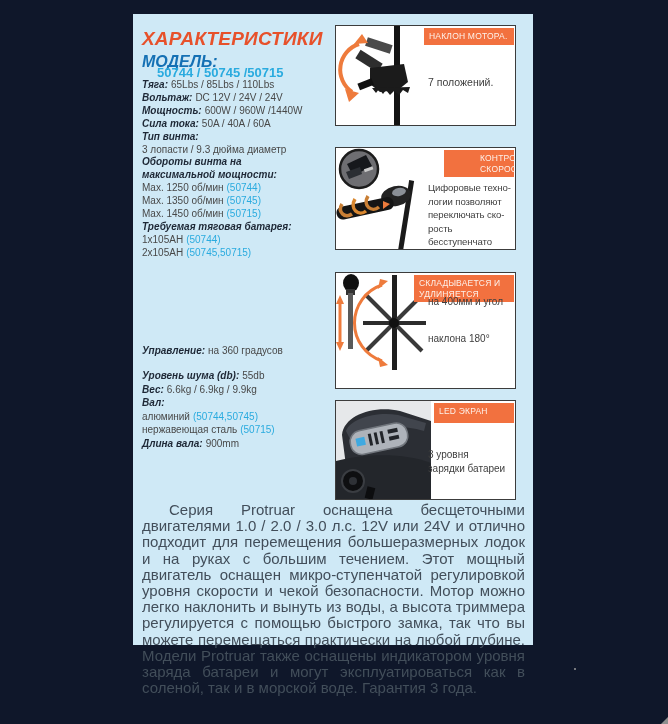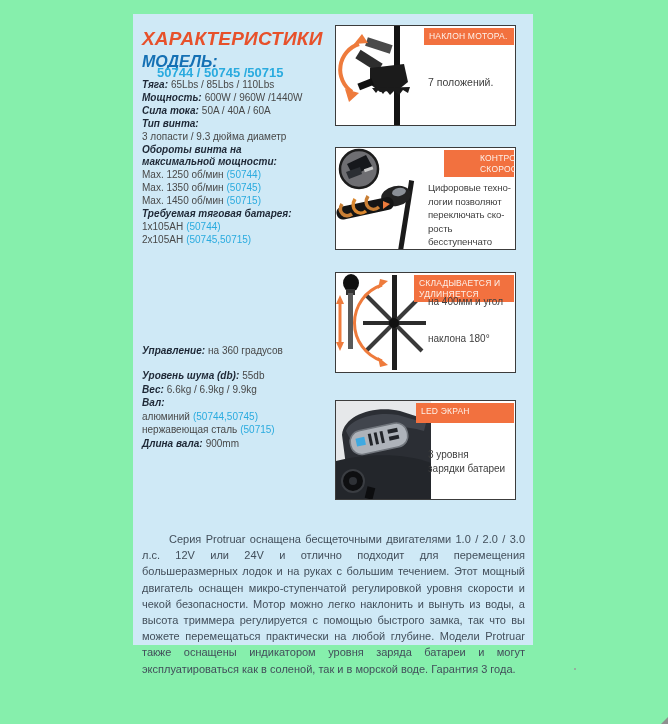--- a/index.html
+++ b/index.html
@@ -1,18 +1,18 @@
 <!DOCTYPE html>
 <html><head>
 <meta charset="utf-8">
 <style>
   * { margin:0; padding:0; box-sizing:border-box; }
   html,body { width:668px; height:724px; background:#ffffff; overflow:hidden;
               font-family:"Liberation Sans","DejaVu Sans",sans-serif; }
-  .stage { position:relative; width:668px; height:724px; background:#86efac; }
+  .stage { position:relative; width:668px; height:724px; background:#0f172a; }
   .panel { position:absolute; left:133px; top:14px; width:400px; height:631px; background:#cfe9f6; }
 
   
   .left-col { position:absolute; left:9px; top:0; width:194px; }
   .title { position:absolute; left:0; top:14px; font-size:19px; font-weight:bold; font-style:italic;
            color:#e7512b; letter-spacing:0.2px; white-space:nowrap; }
   .model-label { position:absolute; left:0; top:39px; font-size:16px; font-weight:bold; font-style:italic; color:#1470b4; }
   .model-numbers { position:absolute; left:15px; top:51px; font-size:13px; font-weight:bold; color:#2aabdf; white-space:nowrap; }
   .spec-block { position:absolute; left:0; width:194px; }
   .block1 { top:65px; } .block2 { top:331px; } .block3 { top:355px; }
@@ -20,35 +20,35 @@
   .block3 .sline { line-height:13.5px; }
   .sl { font-weight:bold; font-style:italic; color:#1e2836; margin-right:3px; }
   .sv { color:#484848; }
   .sc { color:#2aabdf; margin-left:3px; }
   .sl:empty, .sv:empty, .sc:empty { display:none; }
 
   
   .fbox { position:absolute; left:202px; width:181px; background:#ffffff; border:1px solid #3c3c3c; overflow:hidden; }
   .fbox1 { top:11px;  height:101px; }
   .fbox2 { top:133px; height:103px; }
-  .fbox3 { top:258px; height:101px;  }
+  .fbox3 { top:258px; height:117px;  }
   .fbox4 { top:386px; height:100px; }
   .flabel { position:absolute; top:2px; right:1px; background:#f2713f; color:#fdf1ea;
             font-size:8.5px; line-height:10.5px; padding:3px 5px; letter-spacing:0.2px; }
-  .flabel1 { width:90px; } .flabel2 { width:70px;padding-left:36px; } .flabel3 { width:100px; } .flabel4 { width:98px; padding-bottom:6px; }
+  .flabel1 { width:90px; } .flabel2 { width:70px;padding-left:36px; } .flabel3 { width:100px; } .flabel4 { width:80px; padding-bottom:6px; }
   .ftext { position:absolute; left:92px; right:1px; color:#3e3e3e; }
   .ftext1 { top:50px; font-size:10.5px; }
   .ftext2 { top:33px; font-size:9.6px; line-height:13.6px; letter-spacing:-0.1px; }
   .ftext3 { top:22px; font-size:10px; line-height:13px; }
   .ftext3 .gap { margin-top:24px; }
   .ftext4 { top:47px; font-size:10px; line-height:13.5px; }
   .fimg { position:absolute; left:0; top:0; }
 
   
-  .paragraph { position:absolute; left:9px; top:517px; width:383px; font-size:11px;
+  .paragraph { position:absolute; left:9px; top:488px; width:383px; font-size:15px;
                line-height:16.2px; color:#424e5a; text-align:justify; text-indent:27px; }
 
   
   .dot { position:absolute; left:574px; top:668px; width:2px; height:2px; background:#9a9a9a; border-radius:50%; }
   .corner-speck { position:absolute; right:0; bottom:0; width:0; height:0;
                   border-style:solid; border-width:0 0 7px 7px;
                   border-color:transparent transparent #8f8f8f transparent; }
 </style>
 </head>
 <body>
@@ -56,20 +56,21 @@
 <div class="stage">
   <div class="panel">
 
     <div class="left-col">
       <div class="title">ХАРАКТЕРИСТИКИ</div>
       <div class="model-label">МОДЕЛЬ:</div>
       <div class="model-numbers">50744 / 50745 /50715</div>
 
       <div class="spec-block block1">
         <div class="sline"><span class="sl">Тяга:</span><span class="sv">65Lbs / 85Lbs / 110Lbs</span></div>
+        <div class="sline"><span class="sl">Вольтаж:</span><span class="sv">DC 12V / 24V / 24V</span></div>
         <div class="sline"><span class="sl">Мощность:</span><span class="sv">600W / 960W /1440W</span></div>
         <div class="sline"><span class="sl">Сила тока:</span><span class="sv">50A / 40A / 60A</span></div>
         <div class="sline"><span class="sl">Тип винта:</span></div>
         <div class="sline"><span class="sv">3 лопасти / 9.3 дюйма диаметр</span></div>
         <div class="sline"><span class="sl">Обороты винта на</span></div>
         <div class="sline"><span class="sl">максимальной мощности:</span></div>
         <div class="sline"><span class="sv">Max. 1250 об/мин</span><span class="sc">(50744)</span></div>
         <div class="sline"><span class="sv">Max. 1350 об/мин</span><span class="sc">(50745)</span></div>
         <div class="sline"><span class="sv">Max. 1450 об/мин</span><span class="sc">(50715)</span></div>
         <div class="sline"><span class="sl">Требуемая тяговая батарея:</span></div>

